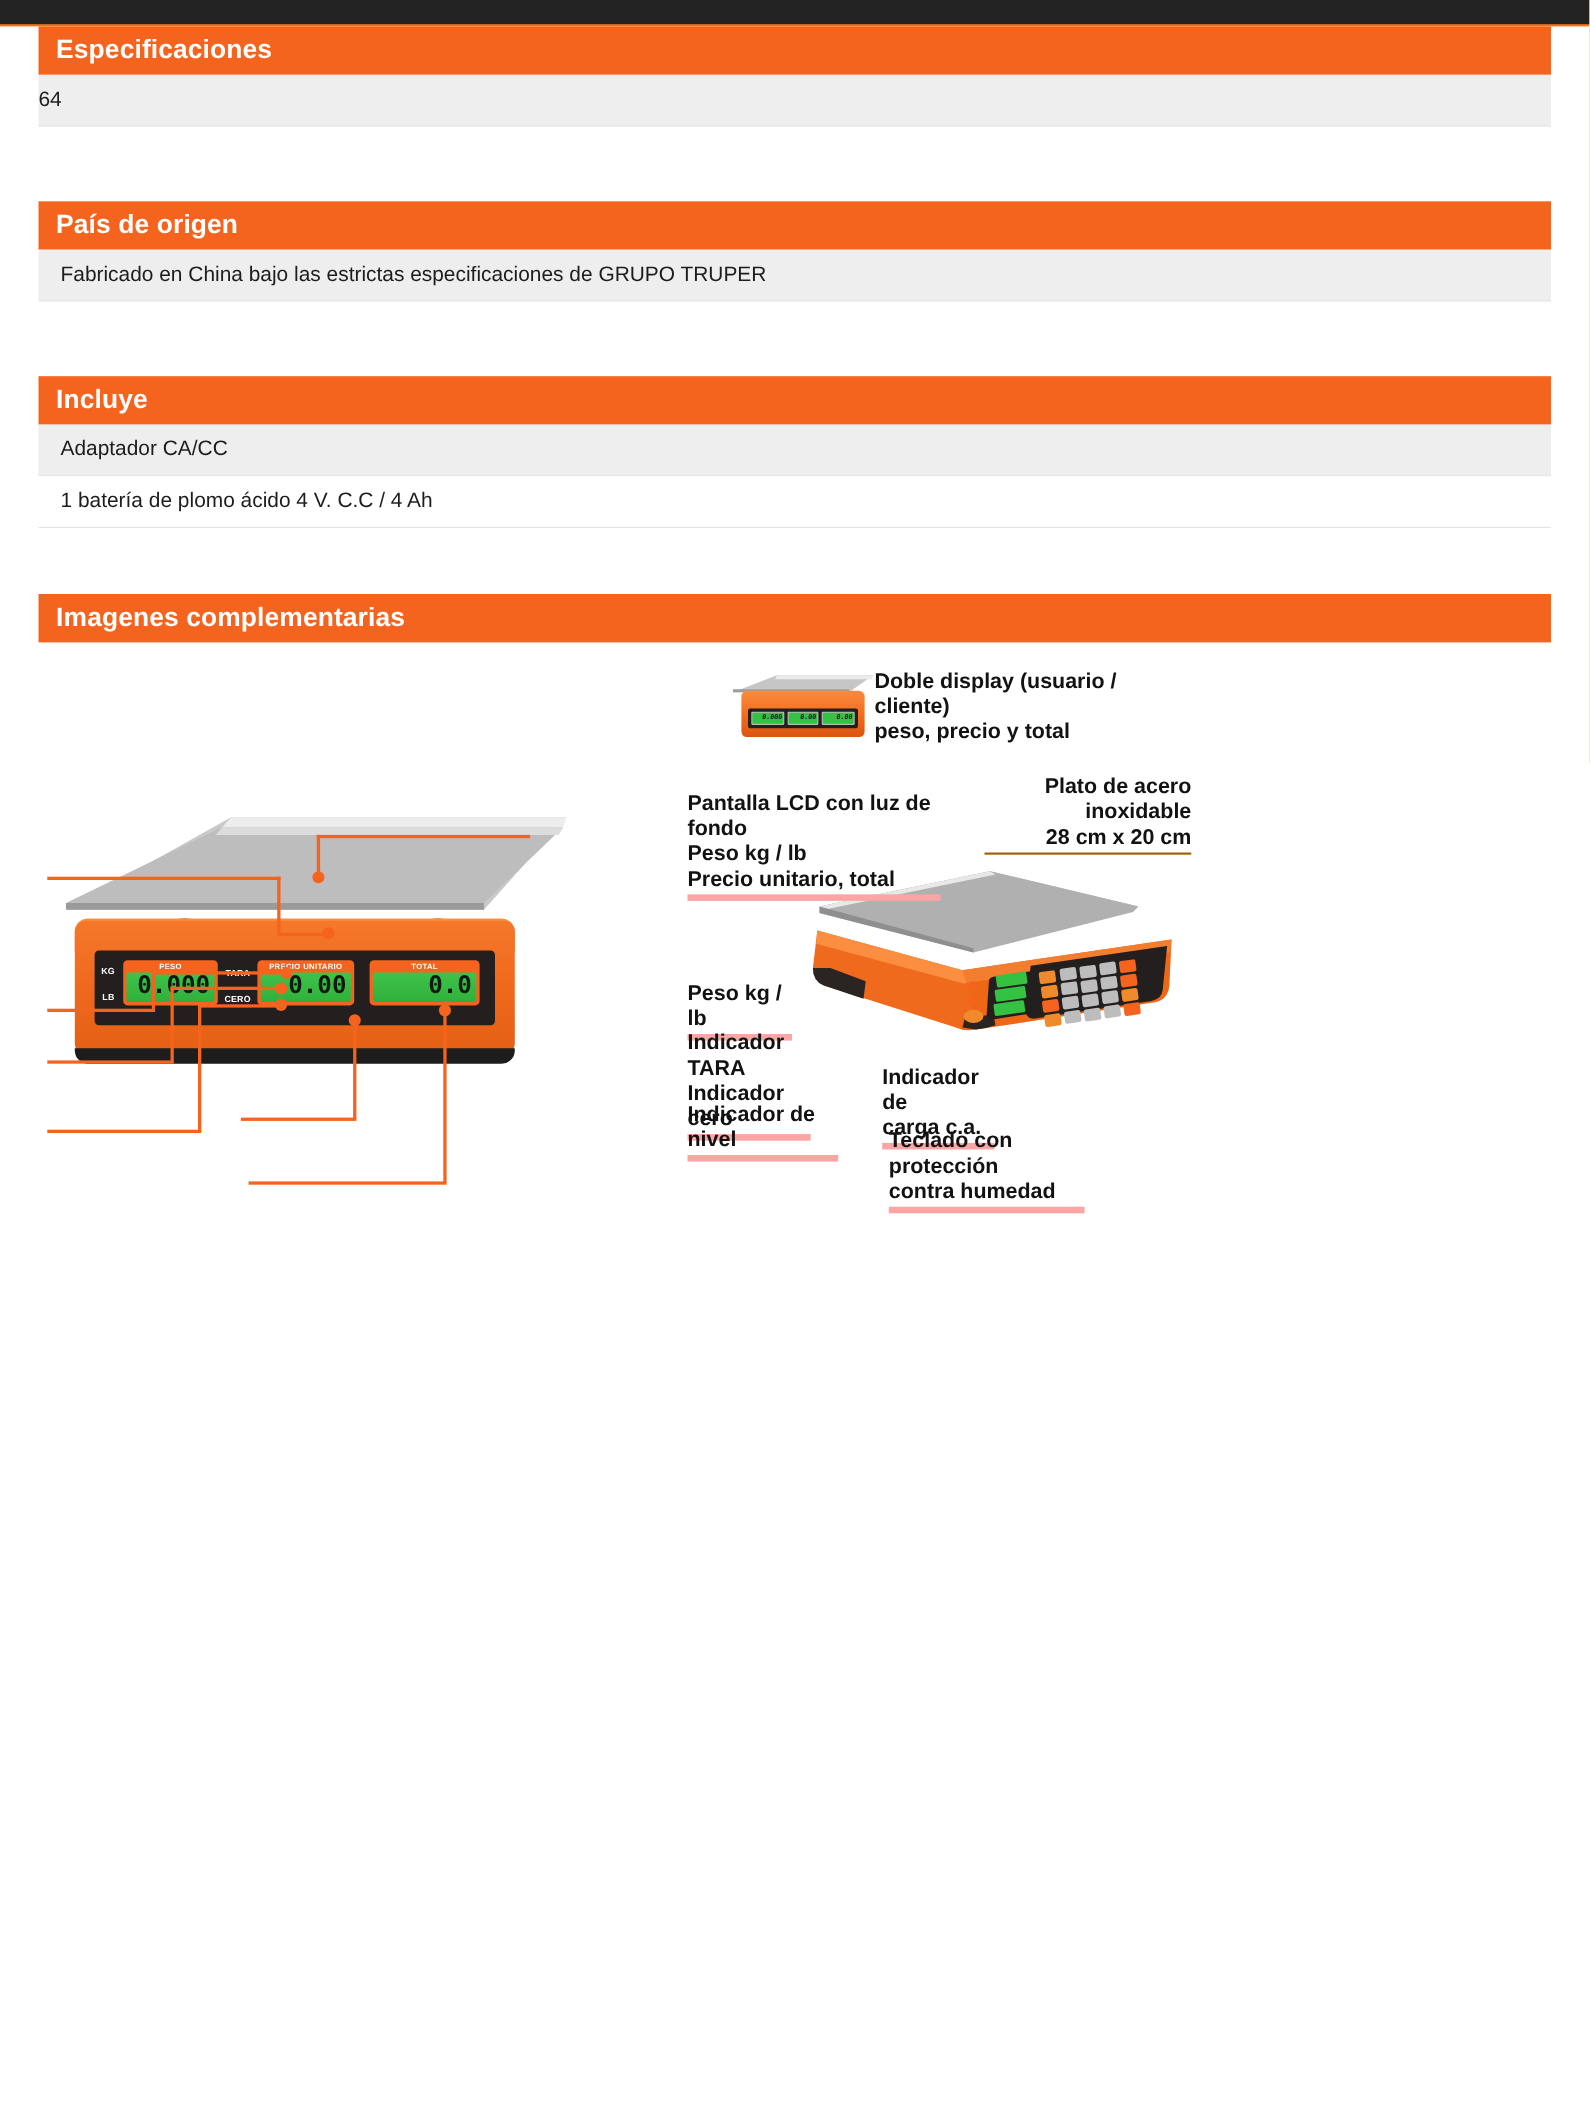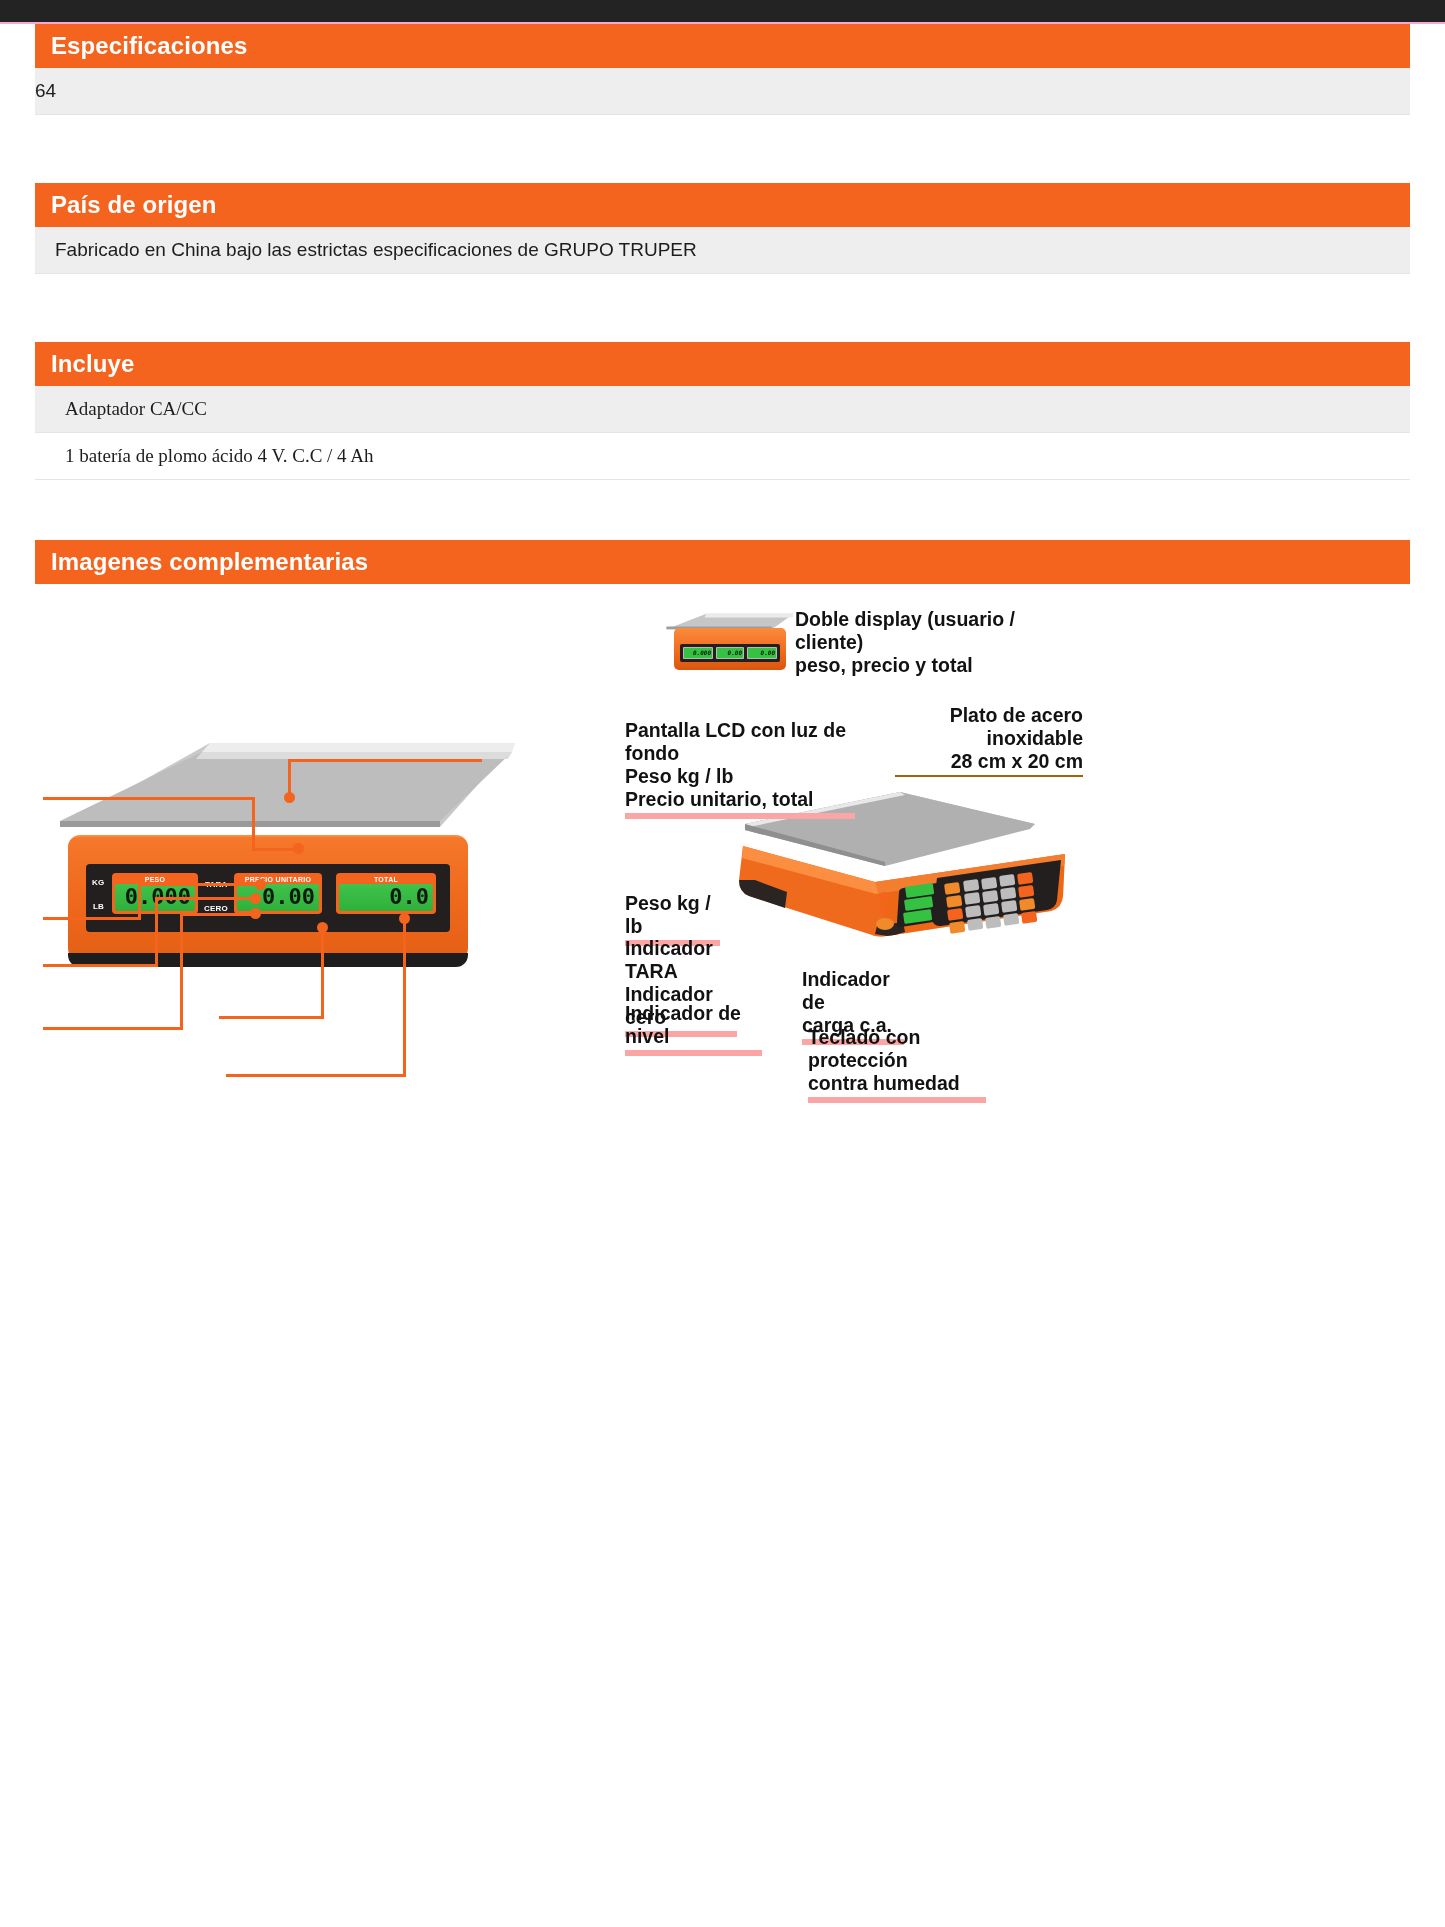--- a/index.html
+++ b/index.html
@@ -7,21 +7,21 @@
     width: 1445px;
     height: 1927px;
     background: #ffffff;
     font-family: "Liberation Sans", sans-serif;
     overflow: hidden;
   }
   .page {
     position: relative;
     width: 1445px;
     height: 1438px;
-    background: #f9a8d4;
+    background: #f97316;
   }
   .browser-bar-top {
     position: absolute;
     top: 0; left: 0;
     width: 1445px;
     height: 22px;
     background: #232323;
   }
   .browser-bar-bottom {
     position: absolute;
@@ -67,21 +67,21 @@
   }
   .row .cell-value {
     font-weight: normal;
     font-size: 19px;
     color: #1d1d1d;
   }
   .row .cell-full {
     padding-left: 20px;
     font-weight: normal;
   }
-  .row .cell-full.light { font-weight: normal; padding-left: 30px; font-family: Liberation Serif, serif; }
+  .row .cell-full.light { font-weight: normal; padding-left: 20px; }
 
   .gap-lg { height: 68px; }
   .gap-md { height: 60px; }
 
   
   .images-area {
     position: relative;
     height: 560px;
     margin: 0 35px;
   }

